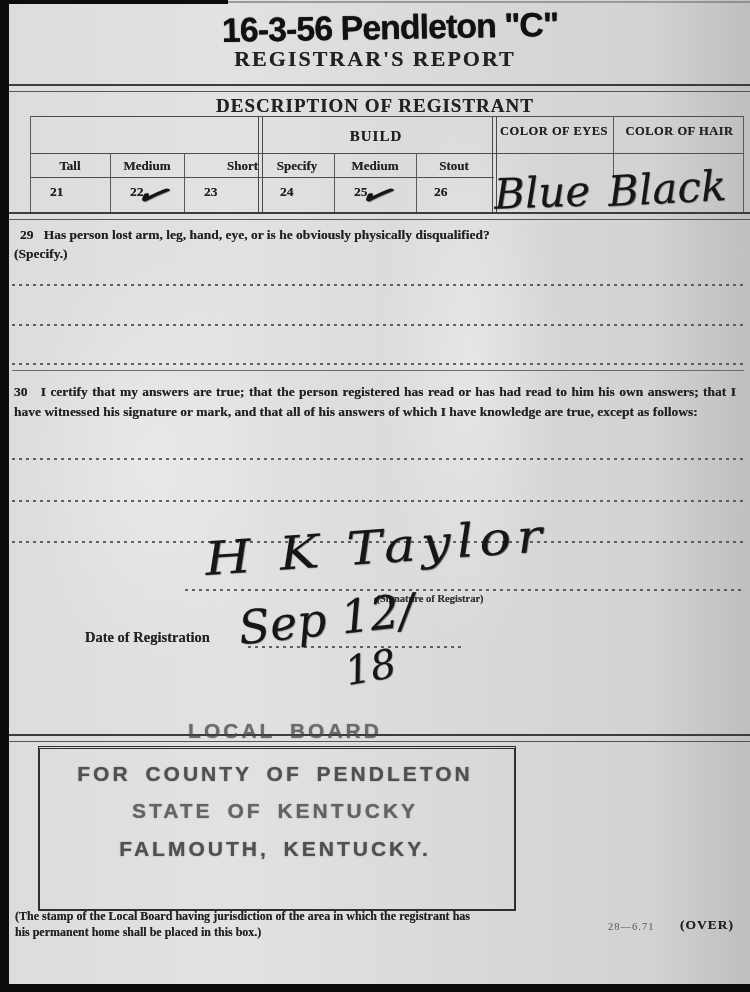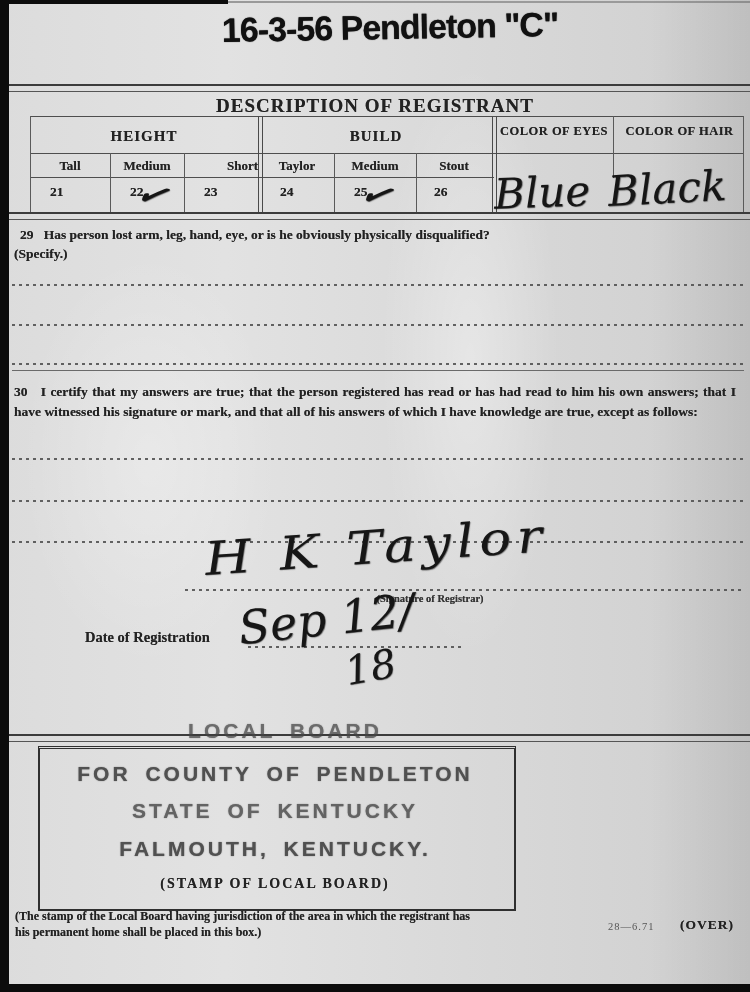--- a/index.html
+++ b/index.html
@@ -44,49 +44,49 @@
   <div class="abs edge" style="left:0;top:0;width:228px;height:4px;"></div>
   <div class="abs" style="left:228px;top:1px;width:522px;height:2px;background:#9a9a9a;"></div>
   <div class="abs edge" style="left:0;top:984px;width:750px;height:8px;"></div>
   <div class="abs blotch" style="left:380px;top:60px;width:180px;height:600px;background:radial-gradient(ellipse at center,rgba(255,255,255,.35),rgba(255,255,255,0) 70%);"></div>
   <div class="abs blotch" style="left:20px;top:250px;width:260px;height:420px;background:radial-gradient(ellipse at center,rgba(255,255,255,.28),rgba(255,255,255,0) 70%);"></div>
   <div class="abs blotch" style="left:650px;top:0;width:100px;height:992px;background:linear-gradient(90deg,rgba(0,0,0,0),rgba(0,0,0,.08));"></div>
 
   <div class="abs" style="left:140px;top:8px;width:500px;text-align:center;transform:rotate(-1deg);
        font-family:'Liberation Sans',sans-serif;font-weight:bold;font-size:34px;letter-spacing:-1px;
        color:#111;text-shadow:0 0 1px #222;white-space:nowrap;">16-3-56 Pendleton "C"</div>
+  <div class="abs print center" style="left:125px;top:46px;width:500px;font-size:22px;letter-spacing:2px;">REGISTRAR'S REPORT</div>
 
   <div class="abs dbl" style="left:9px;top:84px;width:741px;"></div>
 
   <div class="abs print center" style="left:125px;top:95px;width:500px;font-size:19px;letter-spacing:1px;">DESCRIPTION OF REGISTRANT</div>
 
   <div class="abs rule" style="left:30px;top:116px;width:714px;"></div>
   <div class="abs rule" style="left:30px;top:153px;width:714px;"></div>
   <div class="abs rule" style="left:30px;top:177px;width:464px;"></div>
   <div class="abs dbl" style="left:9px;top:212px;width:741px;"></div>
 
   <div class="abs vline" style="left:30px;top:116px;height:96px;"></div>
   <div class="abs vline" style="left:110px;top:153px;height:59px;"></div>
   <div class="abs vline" style="left:184px;top:153px;height:59px;"></div>
   <div class="abs vline-dbl" style="left:258px;top:116px;height:96px;"></div>
   <div class="abs vline" style="left:334px;top:153px;height:59px;"></div>
   <div class="abs vline" style="left:416px;top:153px;height:59px;"></div>
   <div class="abs vline-dbl" style="left:492px;top:116px;height:96px;"></div>
   <div class="abs vline" style="left:613px;top:116px;height:62px;"></div>
   <div class="abs vline" style="left:743px;top:116px;height:96px;"></div>
 
-  <div class="abs print center hdr-group" style="left:30px;top:128px;width:228px;">HEIGHT</div>
   <div class="abs print center hdr-group" style="left:260px;top:128px;width:232px;">BUILD</div>
   <div class="abs print center hdr-2line" style="left:495px;top:124px;width:118px;font-weight:bold;">COLOR OF EYES</div>
   <div class="abs print center hdr-2line" style="left:616px;top:124px;width:127px;font-weight:bold;">COLOR OF HAIR</div>
 
   <div class="abs print center cell-label" style="left:30px;top:158px;width:80px;">Tall</div>
   <div class="abs print center cell-label" style="left:110px;top:158px;width:74px;">Medium</div>
   <div class="abs print center cell-label" style="left:184px;top:158px;width:74px;text-align:right;">Short</div>
-  <div class="abs print center cell-label" style="left:260px;top:158px;width:74px;">Taylor</div>
+  <div class="abs print center cell-label" style="left:260px;top:158px;width:74px;">Specify</div>
   <div class="abs print center cell-label" style="left:334px;top:158px;width:82px;">Medium</div>
   <div class="abs print center cell-label" style="left:416px;top:158px;width:76px;">Stout</div>
 
   <div class="abs print cell-num" style="left:38px;top:184px;">21</div>
   <div class="abs print cell-num" style="left:118px;top:184px;">22</div>
   <div class="abs print cell-num" style="left:192px;top:184px;">23</div>
   <div class="abs print cell-num" style="left:268px;top:184px;text-align:center;">24</div>
   <div class="abs print cell-num" style="left:342px;top:184px;">25</div>
   <div class="abs print cell-num" style="left:422px;top:184px;">26</div>
 
@@ -125,19 +125,18 @@
   <div class="abs hand" style="left:238px;top:592px;font-size:46px;transform:rotate(-6deg);">Sep 12/</div>
   <div class="abs hand" style="left:345px;top:644px;font-size:40px;transform:rotate(-10deg);">18</div>
 
   <div class="abs dbl" style="left:9px;top:734px;width:741px;"></div>
   <div class="abs stamped center" style="left:130px;top:719px;width:310px;font-size:21px;opacity:.75;">LOCAL BOARD</div>
 
   <div class="abs" style="left:38px;top:746px;width:474px;height:160px;border:2px solid #2f2f2f;border-top:3px double #2f2f2f;"></div>
   <div class="abs stamped center" style="left:40px;top:762px;width:470px;font-size:21px;">FOR COUNTY OF PENDLETON</div>
   <div class="abs stamped center" style="left:40px;top:837px;width:470px;font-size:21px;">FALMOUTH, KENTUCKY.</div>
   <div class="abs stamped center" style="left:40px;top:799px;width:470px;font-size:21px;opacity:.8;">STATE OF KENTUCKY</div>
-  <div class="abs print center" style="left:40px;top:876px;width:470px;font-size:14px;letter-spacing:2px;">(STAMP OF LOCAL BOARD)</div>
 
   <div class="abs print" style="left:15px;top:909px;width:455px;font-size:12px;line-height:1.3;text-align:justify;">(The stamp of the Local Board having jurisdiction of the area in which the registrant has his permanent home shall be placed in this box.)</div>
   <div class="abs" style="left:608px;top:921px;font-family:'Liberation Serif',serif;font-size:10.5px;color:#555;letter-spacing:1px;">28—6.71</div>
   <div class="abs print" style="left:680px;top:917px;font-size:13.5px;letter-spacing:1px;">(OVER)</div>
 
 </div>
 
 </body></html>

